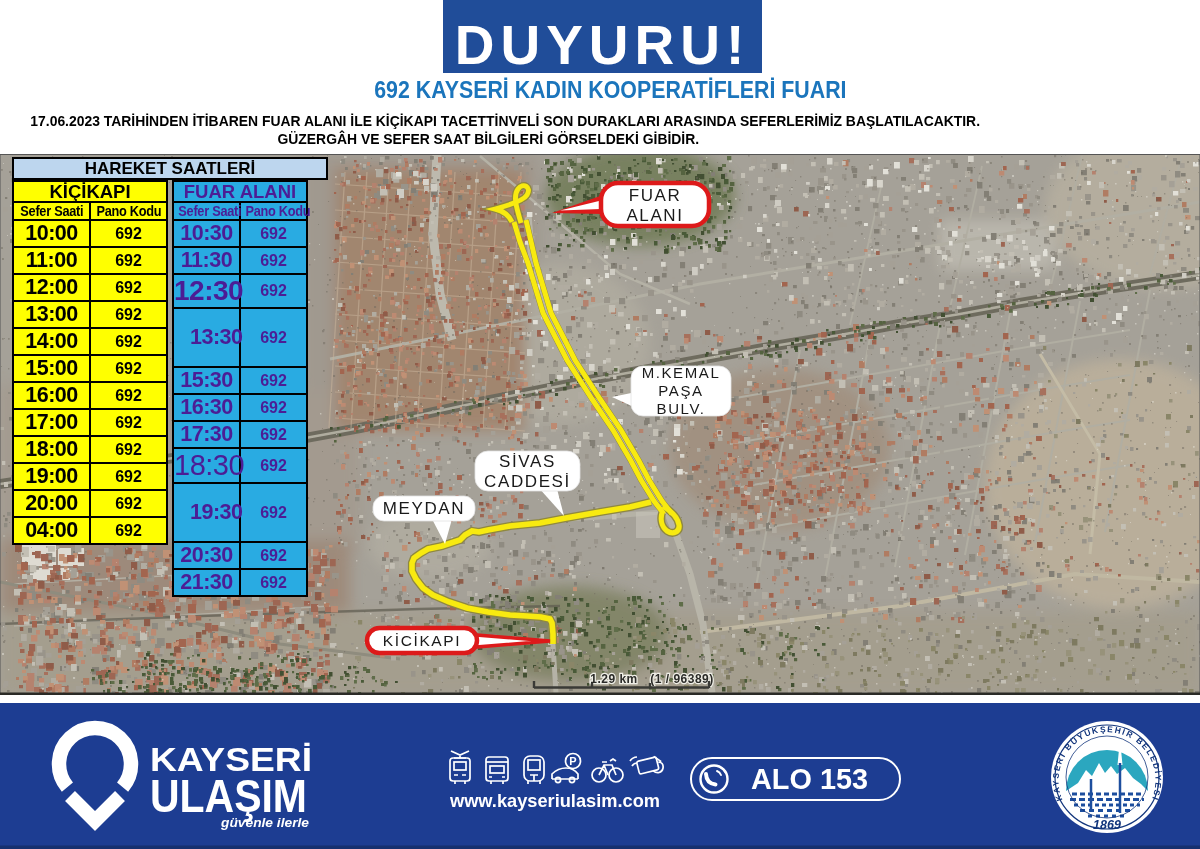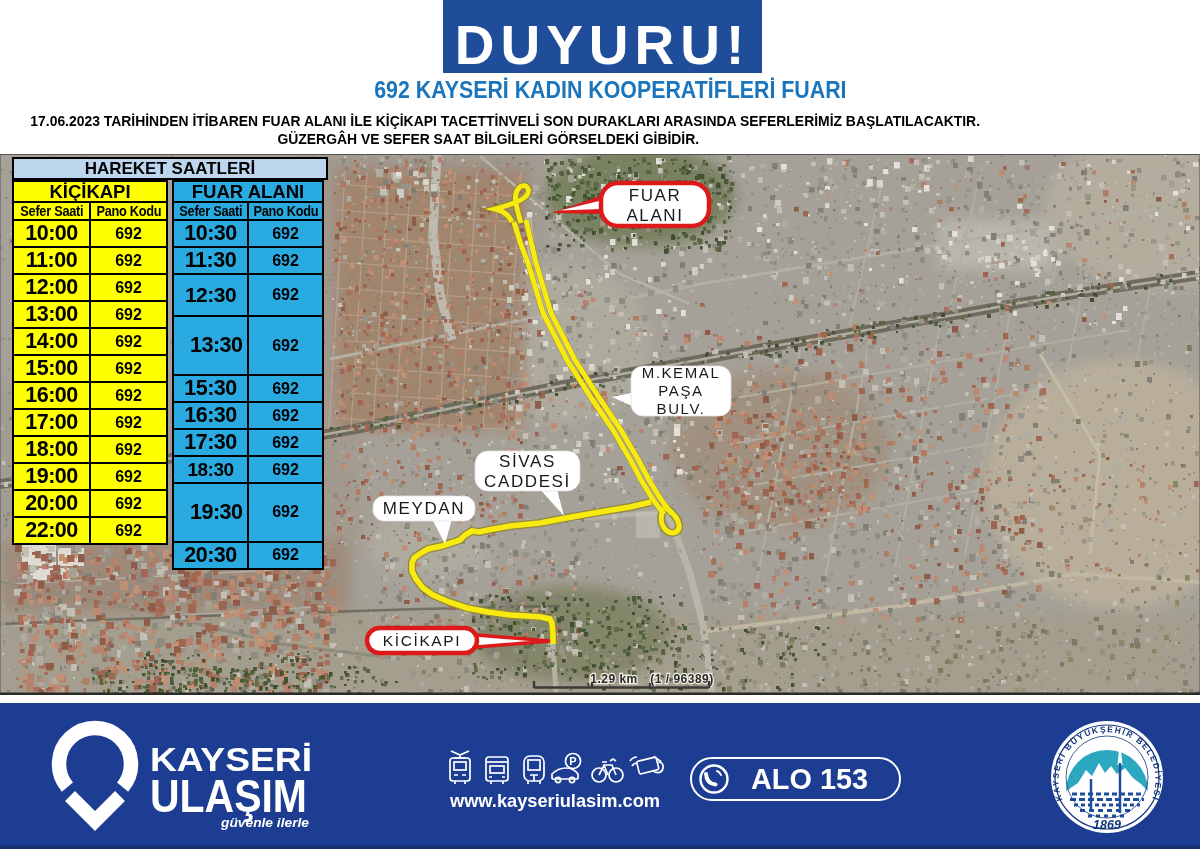--- a/index.html
+++ b/index.html
@@ -280,73 +280,77 @@
         </tr>
 <tr>
           <td style="border:2px solid #000;background:#ffff00;height:24.4px;padding:0;font-weight:bold;font-size:21.5px;letter-spacing:-0.5px;">19:00</td>
           <td style="border:2px solid #000;background:#ffff00;padding:0;font-weight:bold;font-size:16px;">692</td>
         </tr>
 <tr>
           <td style="border:2px solid #000;background:#ffff00;height:24.4px;padding:0;font-weight:bold;font-size:21.5px;letter-spacing:-0.5px;">20:00</td>
           <td style="border:2px solid #000;background:#ffff00;padding:0;font-weight:bold;font-size:16px;">692</td>
         </tr>
 <tr>
-          <td style="border:2px solid #000;background:#ffff00;height:24.4px;padding:0;font-weight:bold;font-size:21.5px;letter-spacing:-0.5px;">22:00</td>
+          <td style="border:2px solid #000;background:#ffff00;height:24.4px;padding:0;font-weight:bold;font-size:21.5px;letter-spacing:-0.5px;">04:00</td>
           <td style="border:2px solid #000;background:#ffff00;padding:0;font-weight:bold;font-size:16px;">692</td>
         </tr>
 </tbody>
     </table>
 
-<table style="position:absolute;left:160px;top:23px;border-collapse:collapse;table-layout:fixed;width:152px;font-family:'Liberation Sans',sans-serif;text-align:center;color:#000000;">
+<table style="position:absolute;left:160px;top:23px;border-collapse:collapse;table-layout:fixed;width:136px;font-family:'Liberation Sans',sans-serif;text-align:center;color:#4c1d95;">
 <tbody>
         <tr>
           <td colspan="2" style="border:2px solid #000;background:#29abe2;height:19px;padding:0;font-weight:bold;font-size:18.5px;line-height:19px;white-space:nowrap;">FUAR ALANI</td>
         </tr>
 <tr>
           <td style="border:2px solid #000;background:#29abe2;width:76px;height:15px;padding:0;font-weight:bold;font-size:14.5px;white-space:nowrap;"><span style="display:inline-block;transform:scaleX(0.88);letter-spacing:-0.3px;">Sefer Saati</span></td>
           <td style="border:2px solid #000;background:#29abe2;width:76px;padding:0;font-weight:bold;font-size:14.5px;white-space:nowrap;"><span style="display:inline-block;transform:scaleX(0.88);letter-spacing:-0.3px;">Pano Kodu</span></td>
         </tr>
 <tr>
           <td style="border:2px solid #000;background:#29abe2;height:24.4px;padding:0;font-weight:bold;font-size:21.5px;letter-spacing:-0.5px;">10:30</td>
           <td style="border:2px solid #000;background:#29abe2;padding:0;font-weight:bold;font-size:16px;">692</td>
         </tr>
 <tr>
           <td style="border:2px solid #000;background:#29abe2;height:24.4px;padding:0;font-weight:bold;font-size:21.5px;letter-spacing:-0.5px;">11:30</td>
           <td style="border:2px solid #000;background:#29abe2;padding:0;font-weight:bold;font-size:16px;">692</td>
         </tr>
 <tr>
-          <td style="border:2px solid #000;background:#29abe2;height:24.4px;padding:8px;font-weight:bold;font-size:21px;letter-spacing:-0.5px;">12:30</td>
+          <td style="border:2px solid #000;background:#29abe2;height:24.4px;padding:0;font-weight:bold;font-size:28px;letter-spacing:-0.5px;">12:30</td>
           <td style="border:2px solid #000;background:#29abe2;padding:0;font-weight:bold;font-size:16px;">692</td>
         </tr>
 <tr>
           <td style="border:2px solid #000;background:#29abe2;height:24.4px;padding:16px;font-weight:bold;font-size:21.5px;letter-spacing:-0.5px;">13:30</td>
           <td style="border:2px solid #000;background:#29abe2;padding:0;font-weight:bold;font-size:16px;">692</td>
         </tr>
 <tr>
           <td style="border:2px solid #000;background:#29abe2;height:24.4px;padding:0;font-weight:bold;font-size:21.5px;letter-spacing:-0.5px;">15:30</td>
           <td style="border:2px solid #000;background:#29abe2;padding:0;font-weight:bold;font-size:16px;">692</td>
         </tr>
 <tr>
           <td style="border:2px solid #000;background:#29abe2;height:24.4px;padding:0;font-weight:bold;font-size:21.5px;letter-spacing:-0.5px;">16:30</td>
           <td style="border:2px solid #000;background:#29abe2;padding:0;font-weight:bold;font-size:16px;">692</td>
         </tr>
 <tr>
           <td style="border:2px solid #000;background:#29abe2;height:24.4px;padding:0;font-weight:bold;font-size:21.5px;letter-spacing:-0.5px;">17:30</td>
           <td style="border:2px solid #000;background:#29abe2;padding:0;font-weight:bold;font-size:16px;">692</td>
         </tr>
 <tr>
-          <td style="border:2px solid #000;background:#29abe2;height:24.4px;padding:0;font-weight:bold;font-size:19px;letter-spacing:-0.5px;margin-left:20px;">18:30</td>
+          <td style="border:2px solid #000;background:#29abe2;height:24.4px;padding:0;font-weight:normal;font-size:29px;letter-spacing:-0.5px;margin-left:20px;">18:30</td>
           <td style="border:2px solid #000;background:#29abe2;padding:0;font-weight:bold;font-size:16px;">692</td>
         </tr>
 <tr>
           <td style="border:2px solid #000;background:#29abe2;height:24.4px;padding:16px;font-weight:bold;font-size:21.5px;letter-spacing:-0.5px;">19:30</td>
           <td style="border:2px solid #000;background:#29abe2;padding:0;font-weight:bold;font-size:16px;">692</td>
         </tr>
 <tr>
           <td style="border:2px solid #000;background:#29abe2;height:24.4px;padding:0;font-weight:bold;font-size:21.5px;letter-spacing:-0.5px;">20:30</td>
+          <td style="border:2px solid #000;background:#29abe2;padding:0;font-weight:bold;font-size:16px;">692</td>
+        </tr>
+<tr>
+          <td style="border:2px solid #000;background:#29abe2;height:24.4px;padding:0;font-weight:bold;font-size:21.5px;letter-spacing:-0.5px;">21:30</td>
           <td style="border:2px solid #000;background:#29abe2;padding:0;font-weight:bold;font-size:16px;">692</td>
         </tr>
 </tbody>
     </table>
 </div>
 <div class="abs" style="left:0;top:703px;width:1200px;height:146px;background:#1d3d92;">
 <svg width="1200" height="146" viewBox="0 0 1200 146" xmlns="http://www.w3.org/2000/svg">
 
 <rect x="0" y="142.5" width="1200" height="3.5" fill="#16306f"></rect>
 

